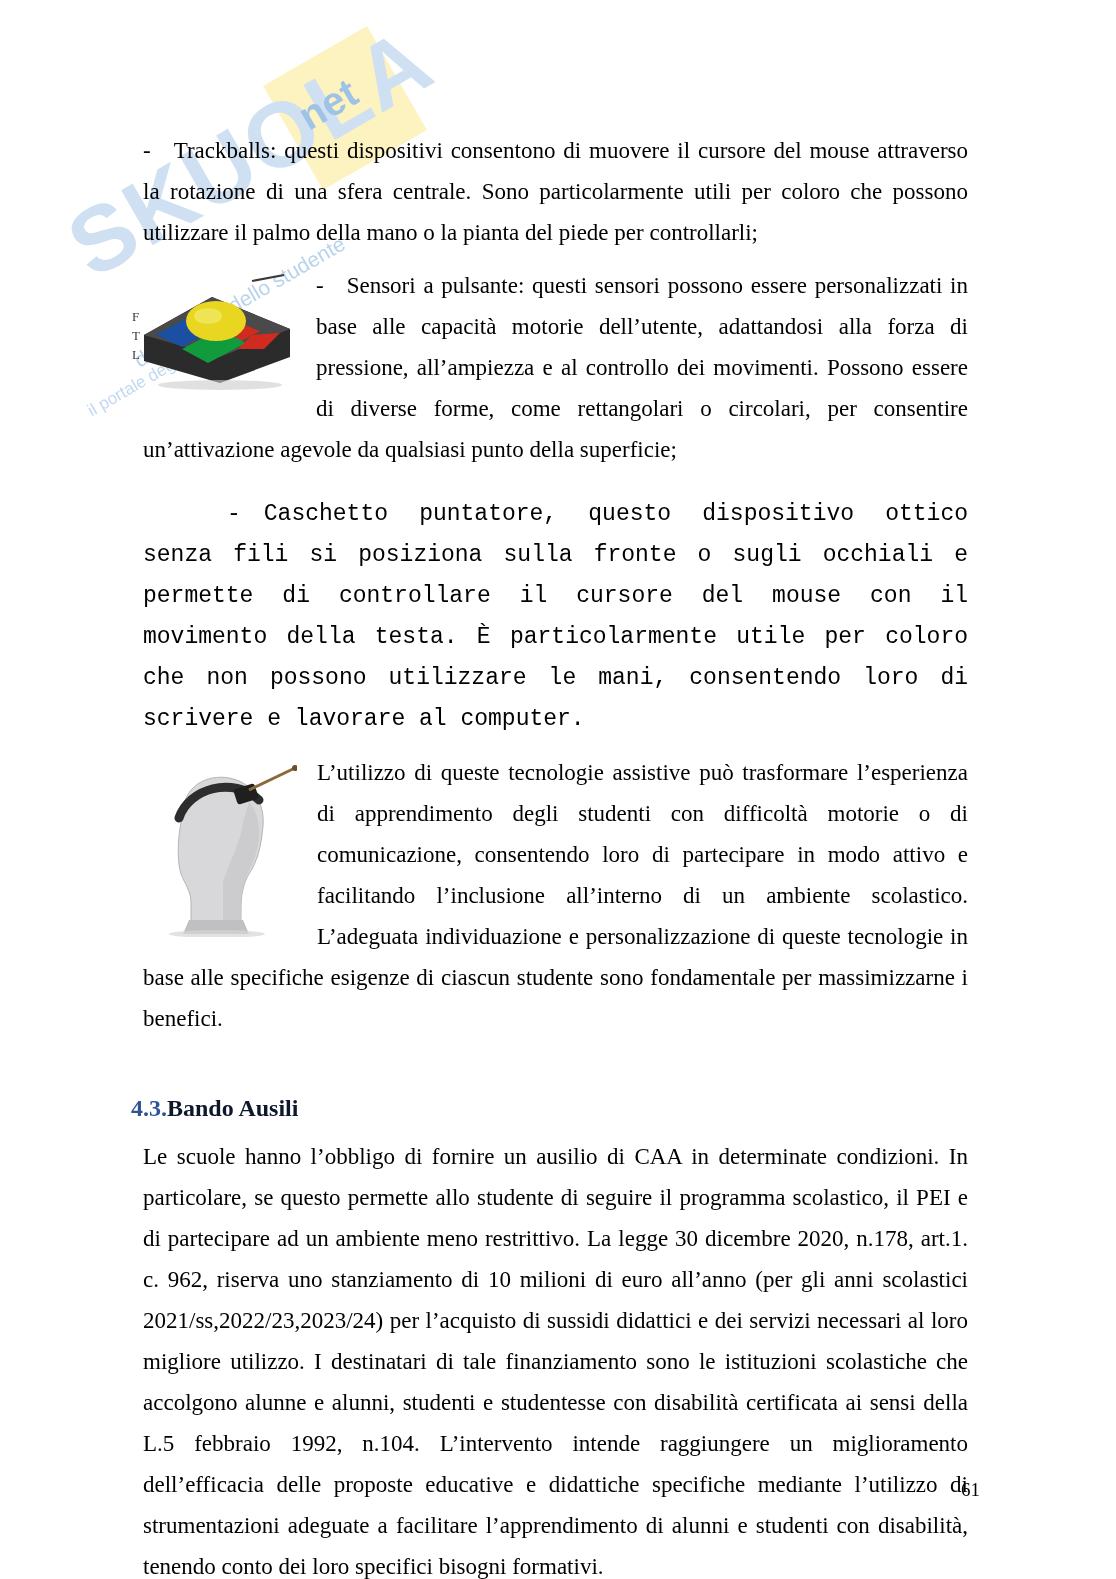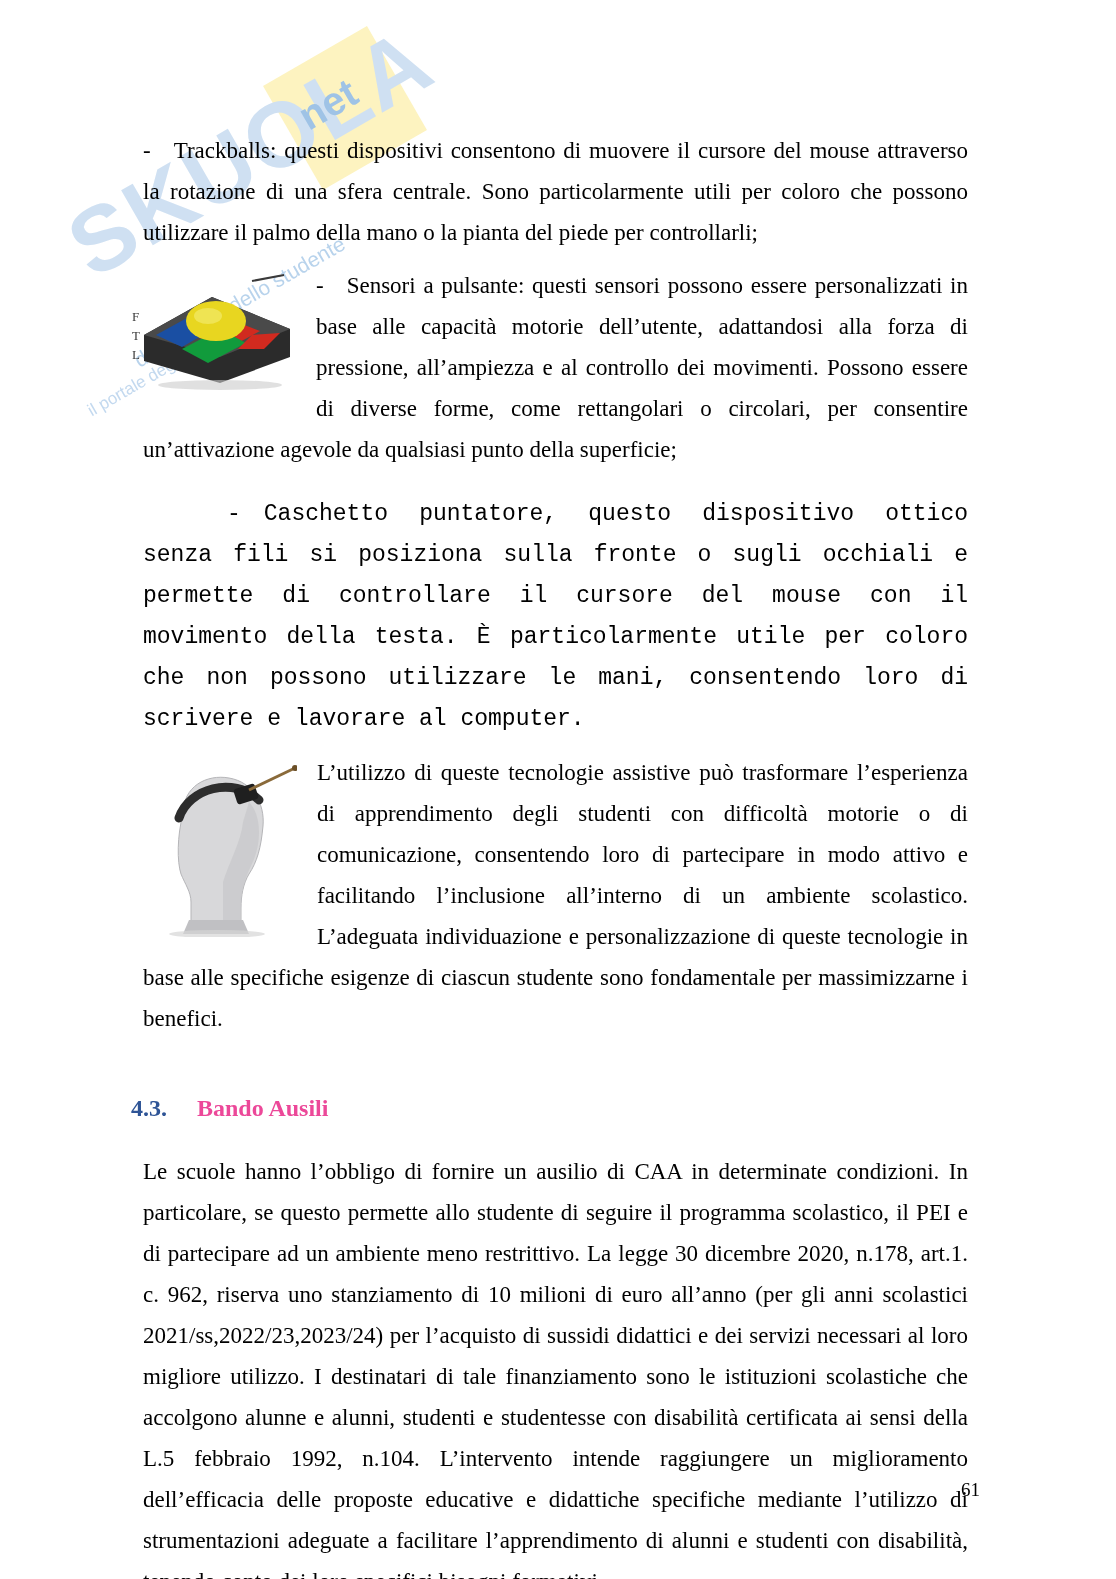--- a/index.html
+++ b/index.html
@@ -125,29 +125,28 @@
     line-height: 19px;
     color: #3a3a3a;
     font-family: "Liberation Serif", serif;
     z-index: 4;
   }
 
   
   .h-section {
     display: flex;
     align-items: baseline;
-    gap: 30px;
-    margin: 44px 0 29px 0;
+    margin: 44px 0 14px 0;
     color: #1f3864;
     font-family: "Liberation Serif", serif;
     font-weight: bold;
     font-size: 24px;
   }
   .h-num { color: #2e5496; }
-  .h-title { color: #ec4899; }
+  .h-title { color: #0f172a; }
 
   .clear { clear: both; }
 
   
   .page-number {
     position: absolute;
     right: 136px;
     bottom: 78px;
     font-size: 19px;
     color: #000;

